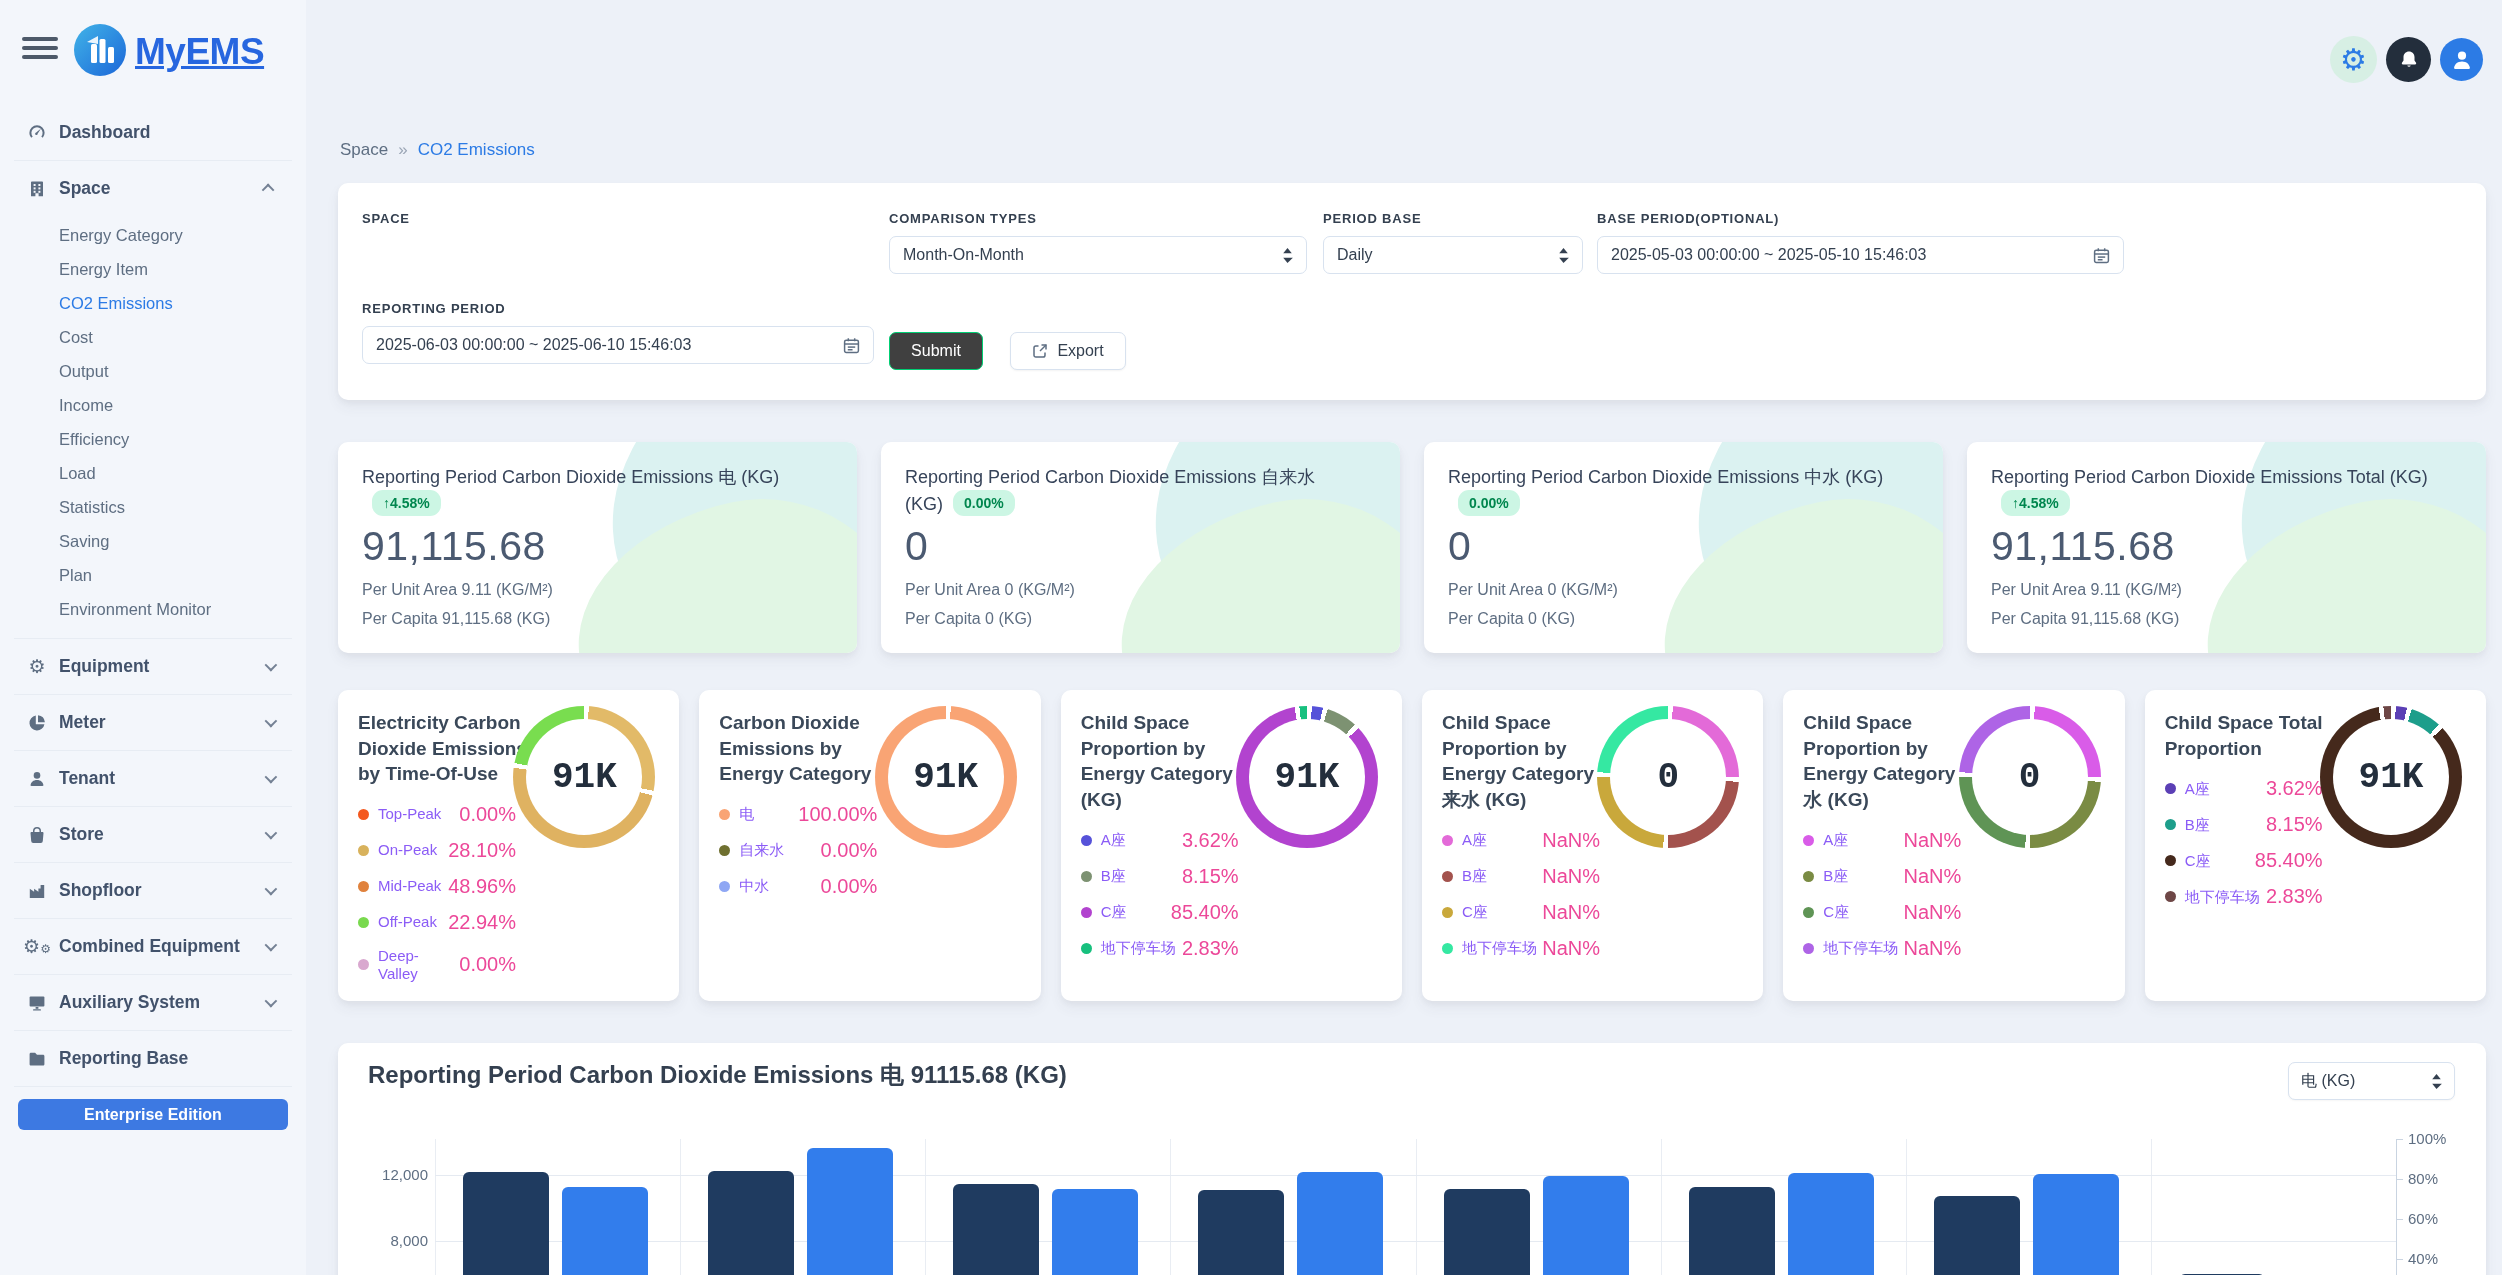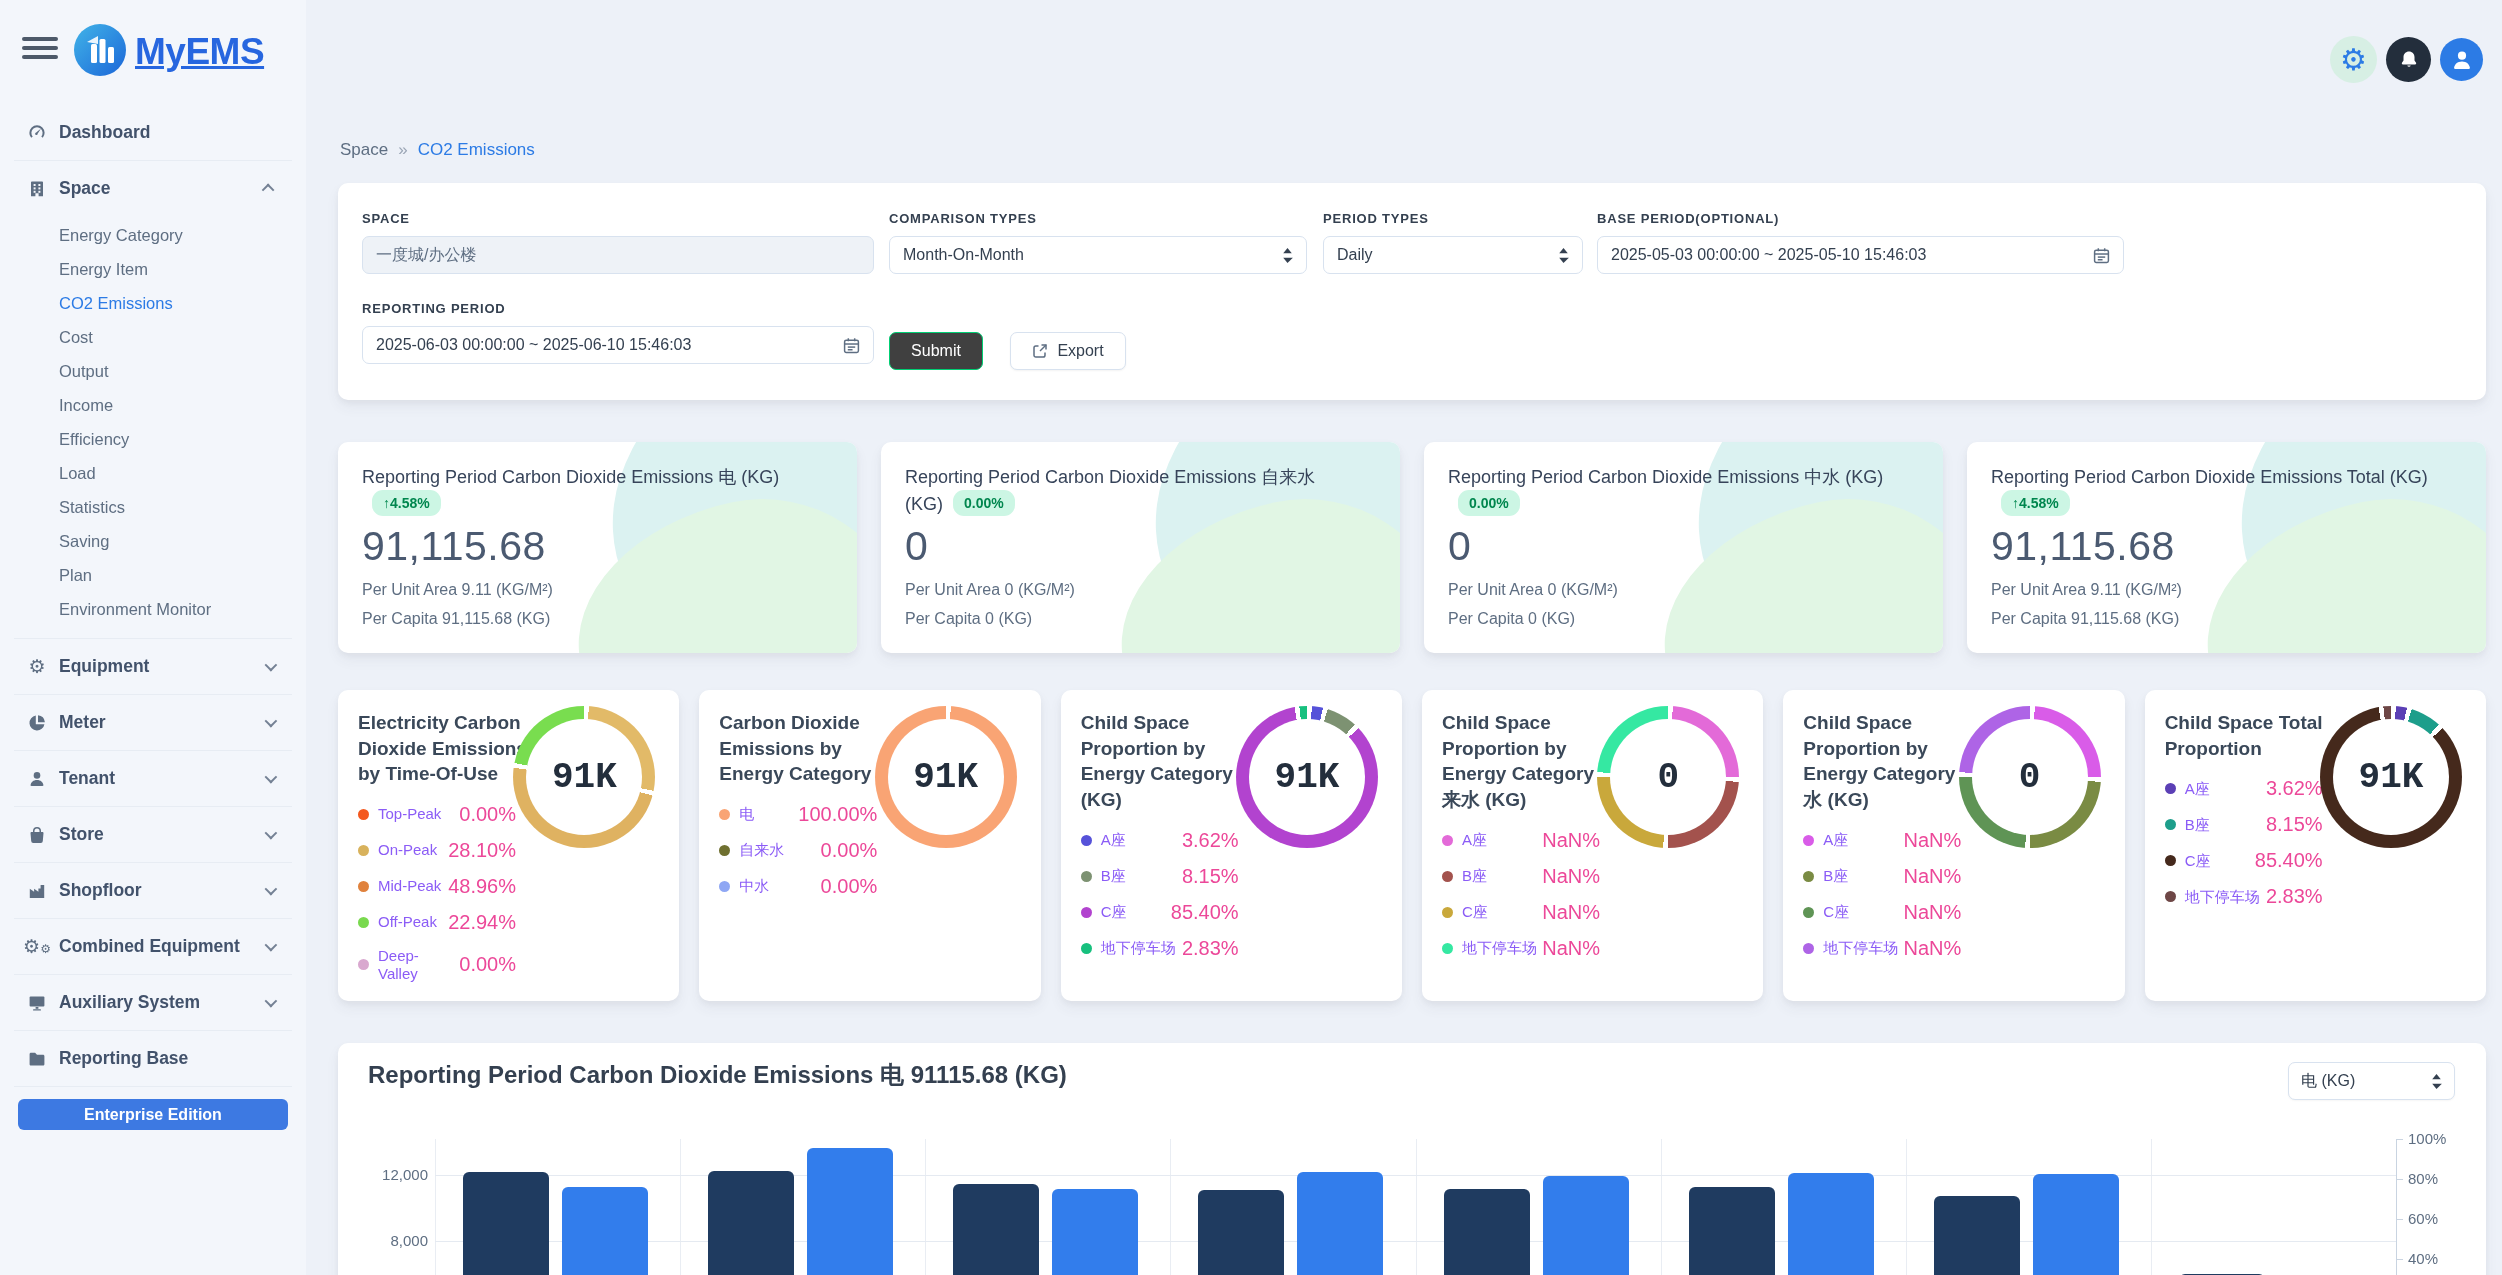--- a/index.html
+++ b/index.html
@@ -268,36 +268,33 @@
 
   <main class="main">
 
     <nav class="breadcrumb">
       <span class="parent">Space</span><span class="sep">»</span><span class="current">CO2 Emissions</span>
     </nav>
 
     <section class="card filter-card">
       <div class="ffield f-space">
         <label class="flabel">SPACE</label>
-        <div class="control muted">
-            <span class="grow">一度城/办公楼</span>
-          </div>
       </div>
       <div class="ffield f-comp">
         <label class="flabel">COMPARISON TYPES</label>
         <div class="control">
           <span class="grow">Month-On-Month</span>
           <svg class="sortarrows" width="11" height="15" viewBox="0 0 10 14">
               <path fill="#344050" d="M5 0L9 5H1z"></path>
               <path fill="#344050" d="M5 14L1 9h9z"></path>
             </svg>
         </div>
       </div>
       <div class="ffield f-period">
-        <label class="flabel">PERIOD TYPES</label>
+        <label class="flabel">PERIOD BASE</label>
         <div class="control">
           <span class="grow">Daily</span>
           <svg class="sortarrows" width="11" height="15" viewBox="0 0 10 14">
               <path fill="#344050" d="M5 0L9 5H1z"></path>
               <path fill="#344050" d="M5 14L1 9h9z"></path>
             </svg>
         </div>
       </div>
       <div class="ffield f-base">
         <label class="flabel">BASE PERIOD(OPTIONAL)</label>

